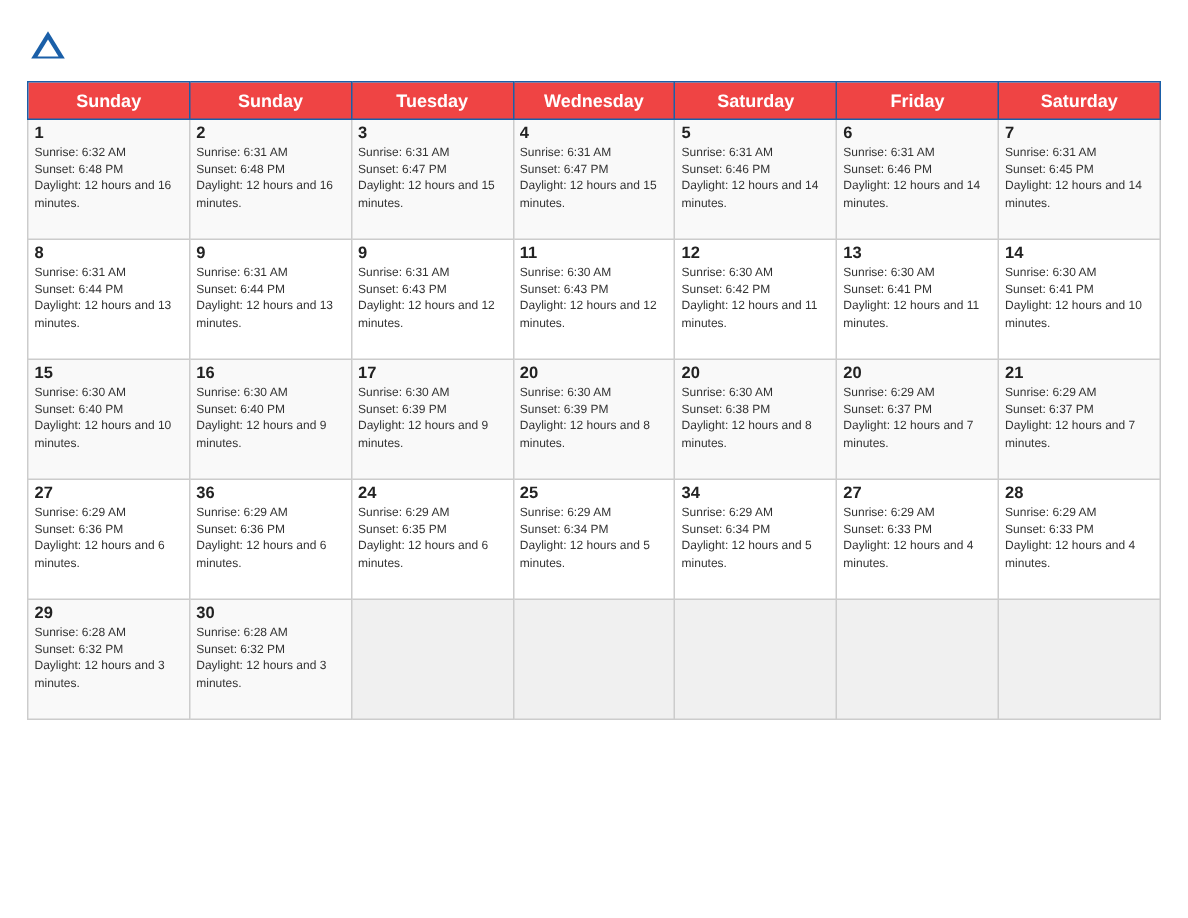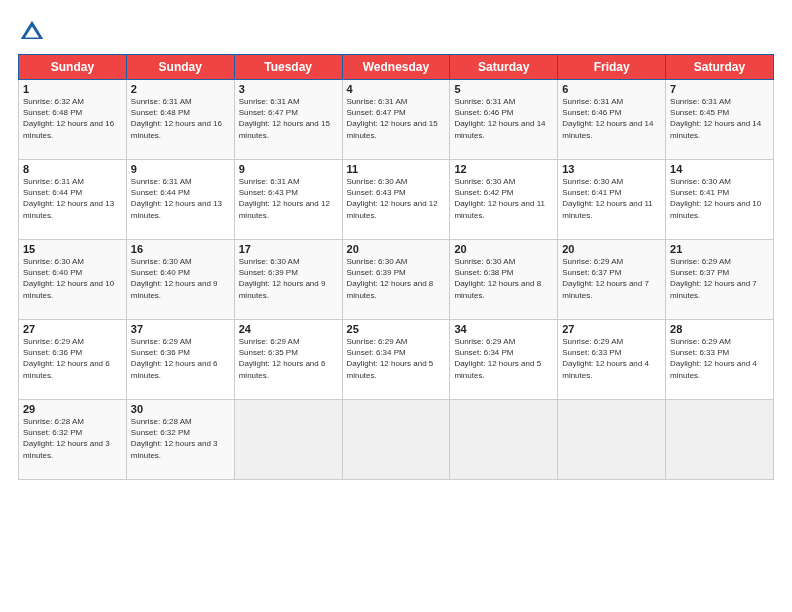--- a/index.html
+++ b/index.html
@@ -172,21 +172,21 @@
           <td><span class="day-number">20</span>
 <span class="day-info">Sunrise: 6:30 AM<br>Sunset: 6:38 PM<br>Daylight: 12 hours and 8 minutes.</span></td>
           <td><span class="day-number">20</span>
 <span class="day-info">Sunrise: 6:29 AM<br>Sunset: 6:37 PM<br>Daylight: 12 hours and 7 minutes.</span></td>
           <td><span class="day-number">21</span>
 <span class="day-info">Sunrise: 6:29 AM<br>Sunset: 6:37 PM<br>Daylight: 12 hours and 7 minutes.</span></td>
         </tr>
         <tr>
           <td><span class="day-number">27</span>
 <span class="day-info">Sunrise: 6:29 AM<br>Sunset: 6:36 PM<br>Daylight: 12 hours and 6 minutes.</span></td>
-          <td><span class="day-number">37</span>
+          <td><span class="day-number">36</span>
 <span class="day-info">Sunrise: 6:29 AM<br>Sunset: 6:36 PM<br>Daylight: 12 hours and 6 minutes.</span></td>
           <td><span class="day-number">24</span>
 <span class="day-info">Sunrise: 6:29 AM<br>Sunset: 6:35 PM<br>Daylight: 12 hours and 6 minutes.</span></td>
           <td><span class="day-number">25</span>
 <span class="day-info">Sunrise: 6:29 AM<br>Sunset: 6:34 PM<br>Daylight: 12 hours and 5 minutes.</span></td>
           <td><span class="day-number">34</span>
 <span class="day-info">Sunrise: 6:29 AM<br>Sunset: 6:34 PM<br>Daylight: 12 hours and 5 minutes.</span></td>
           <td><span class="day-number">27</span>
 <span class="day-info">Sunrise: 6:29 AM<br>Sunset: 6:33 PM<br>Daylight: 12 hours and 4 minutes.</span></td>
           <td><span class="day-number">28</span>

